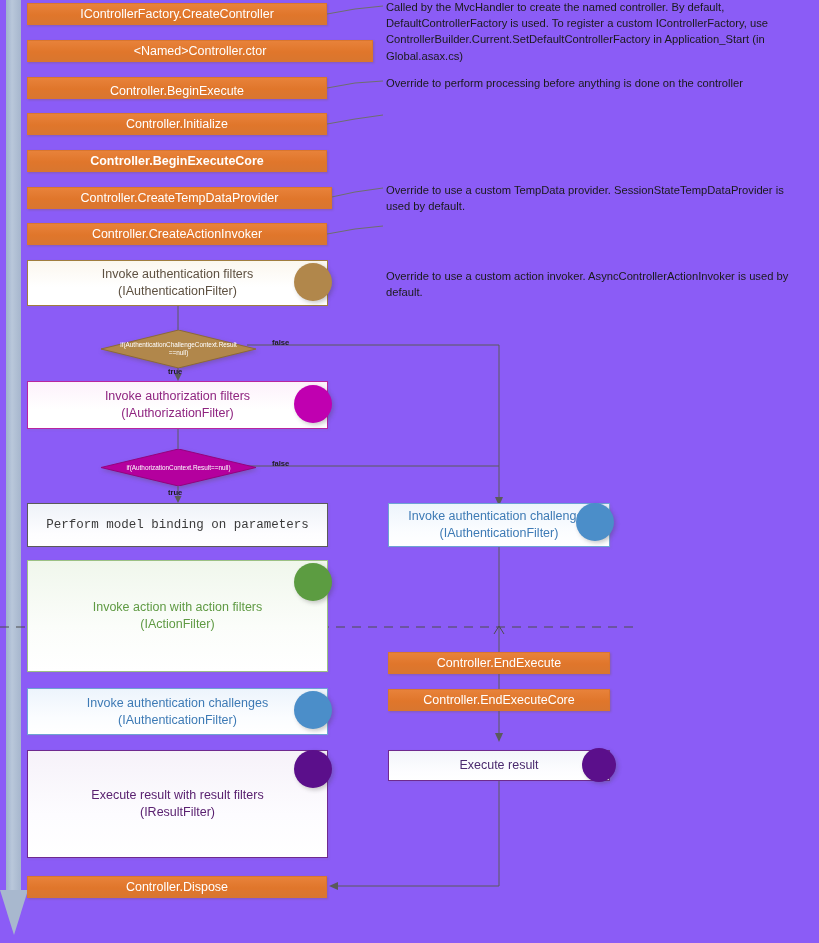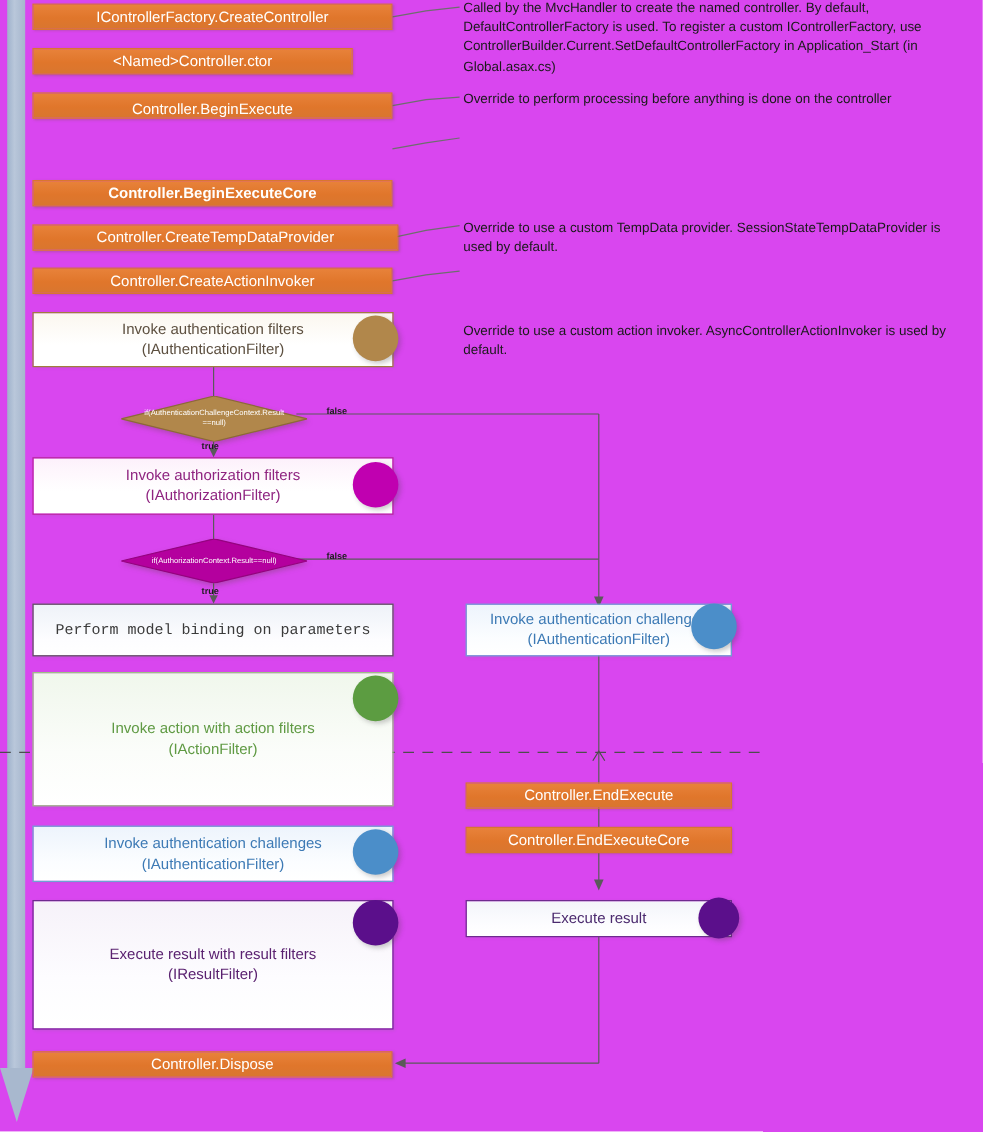--- a/index.html
+++ b/index.html
@@ -4,21 +4,21 @@
 <style>
   html,body{margin:0;padding:0;background:#ffffff;}
   body{
     font-family:"Liberation Sans", sans-serif;
     -webkit-font-smoothing:antialiased;
   }
   #canvas{
     position:relative;
     width:819px;
     height:943px;
-    background:#d946ef;
+    background:#8b5cf6;
     overflow:hidden;
   }
 
   
   .big-arrow-shaft{
     position:absolute;
     left:6px; top:0; width:15px; height:894px;
     background:linear-gradient(to right,#9fb2cc 0%,#b9c7da 40%,#a6b6cd 100%);
   }
   .big-arrow-head{
@@ -150,28 +150,31 @@
     <polygon points="329,886 338,882 338,890" fill="#5a5a5a"></polygon>
 
     <line x1="0" y1="627" x2="640" y2="627" stroke="#4d4d4d" stroke-width="1.2" stroke-dasharray="9,7"></line>
     <polyline points="494,634 499,626 504,634" stroke="#4d4d4d" stroke-width="1" fill="none"></polyline>
   </svg>
 
   <div class="node orange" style="left:27px;top:3px;width:300px;height:22px;">
     <span>IControllerFactory.CreateController</span>
   </div>
 
-  <div class="node orange" style="left:27px;top:40px;width:267px;height:22px;">
+  <div class="node orange" style="left:27px;top:40px;width:346px;height:22px;">
     <span>&lt;Named&gt;Controller.ctor</span>
   </div>
 
   <div class="node orange" style="left:27px;top:77px;width:300px;height:22px;align-items:flex-end;">
     <span>Controller.BeginExecute</span>
   </div>
 
+  <div class="node orange" style="left:27px;top:113px;width:300px;height:22px;">
+    <span>Controller.Initialize</span>
+  </div>
 
   <div class="node orange" style="left:27px;top:150px;width:300px;height:22px;font-weight:bold;">
     <span>Controller.BeginExecuteCore</span>
   </div>
 
   <div class="node orange" style="left:27px;top:187px;width:305px;height:22px;">
     <span>Controller.CreateTempDataProvider</span>
   </div>
 
   <div class="node orange" style="left:27px;top:223px;width:300px;height:22px;">

